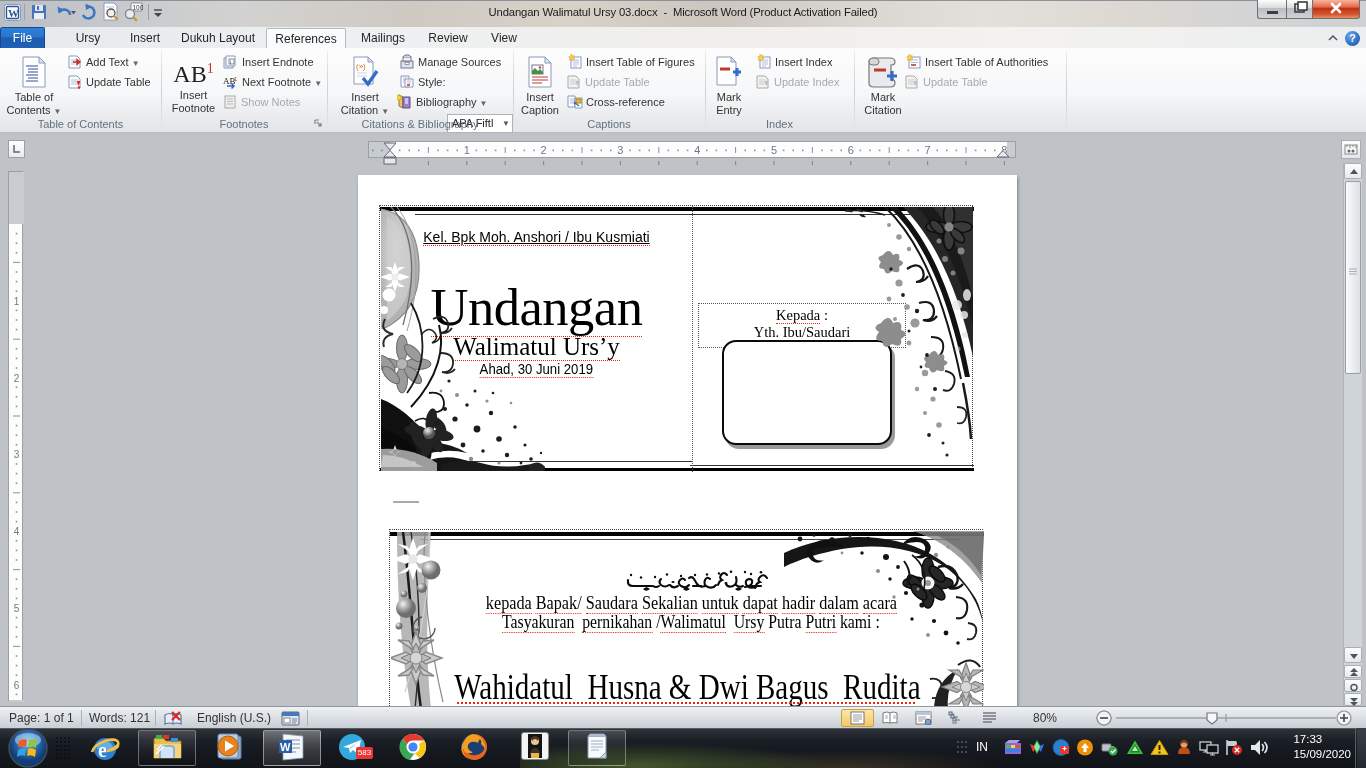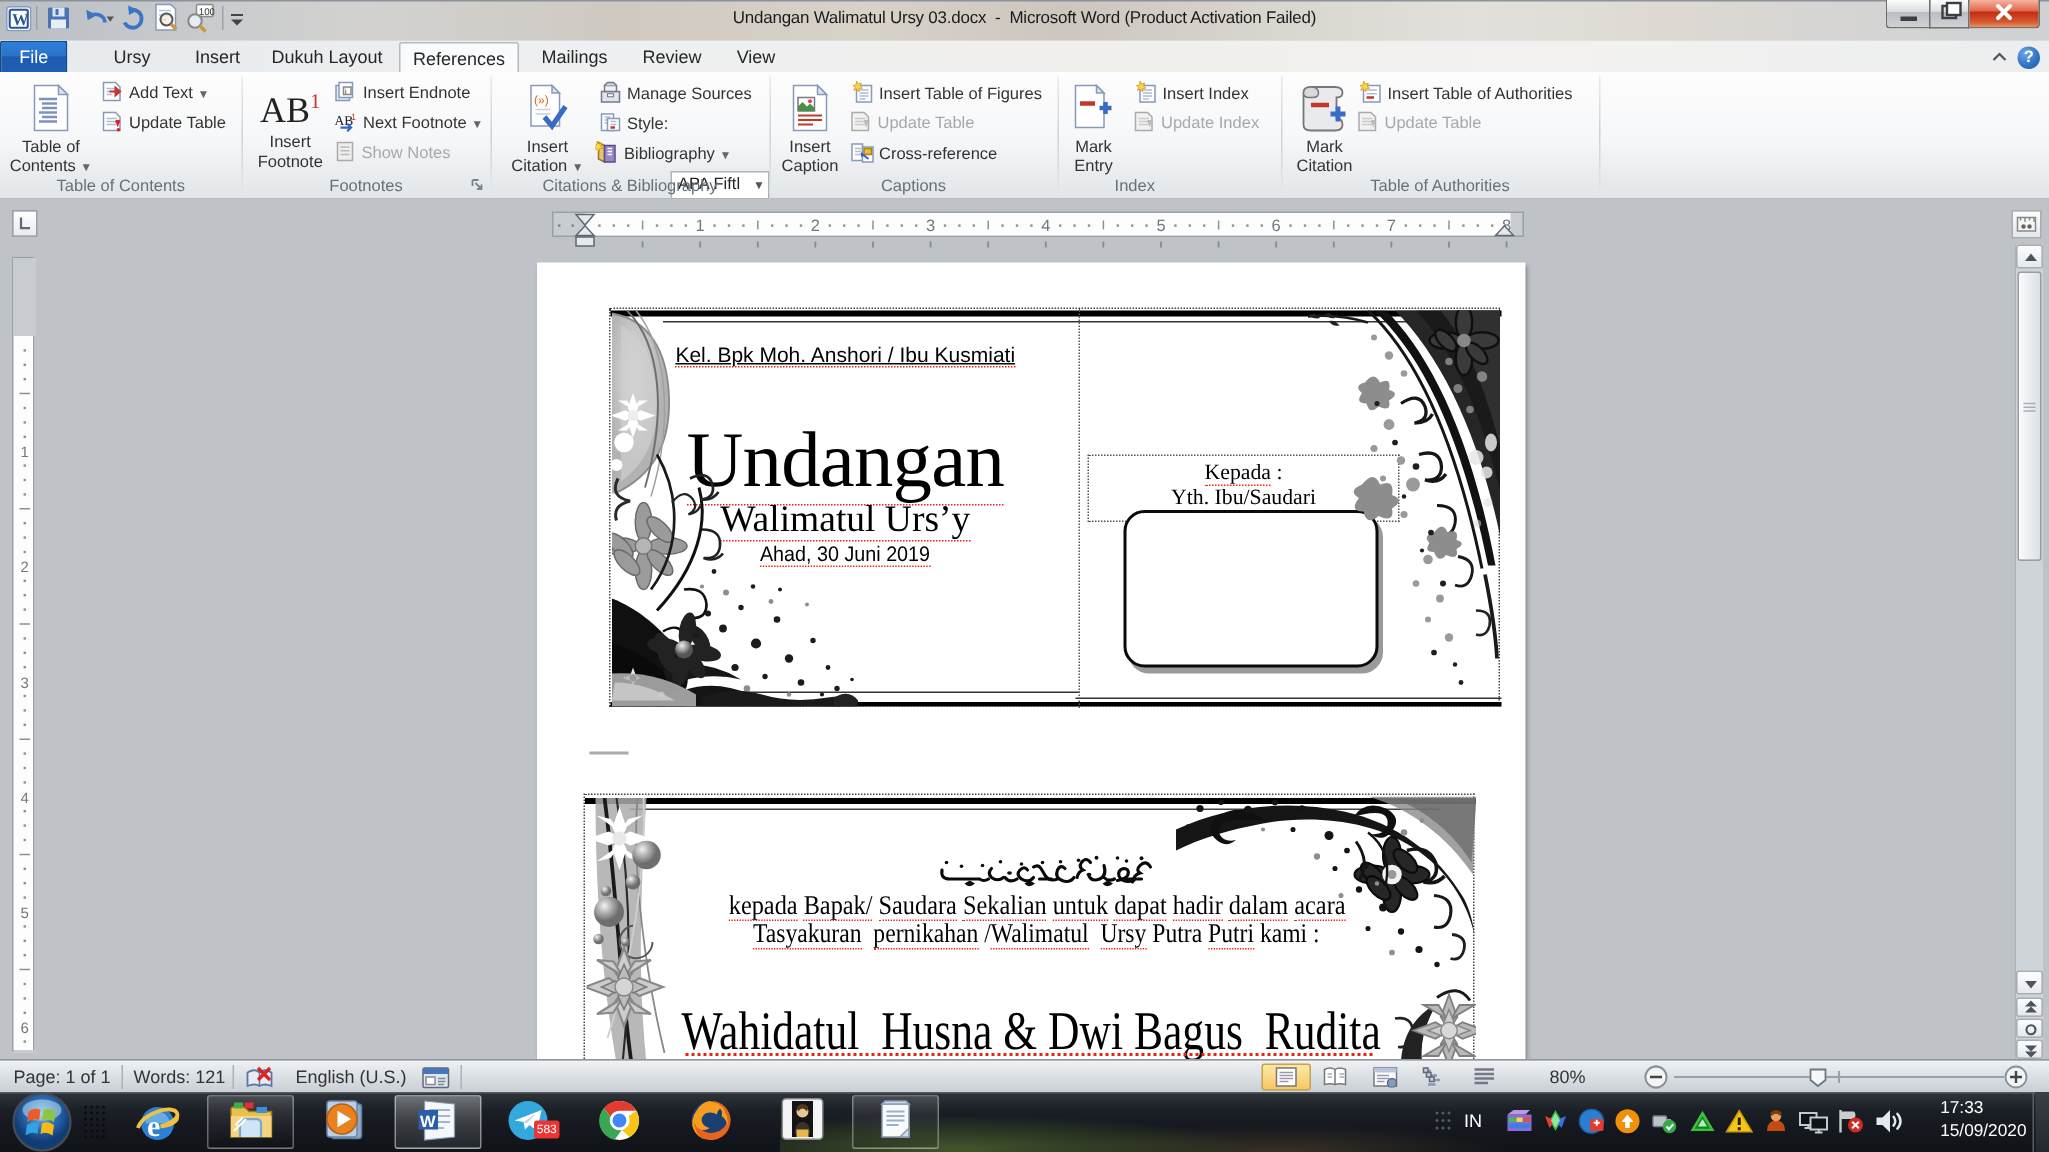--- a/index.html
+++ b/index.html
@@ -55,21 +55,21 @@
 #lbox{position:absolute;left:8px;top:7px;width:17px;height:18px;background:linear-gradient(#fff,#e8eaec);border:1px solid #9aa0a5;}
 
 #page{position:absolute;left:358px;top:42px;width:659px;height:531px;background:#fff;box-shadow:1px 2px 3px rgba(0,0,0,.35);}
 
 #vscroll{position:absolute;left:1343px;top:30px;width:19px;height:543px;}
 
 
 .serif{font-family:"Liberation Serif",serif;}
 .t-center{text-align:center;}
 .cx{display:inline-block;transform:scaleX(.85);transform-origin:50% 50%;white-space:nowrap;}
-#card1{left:48px;top:30px;width:594px;height:266px;border:1px dotted #444;color:#000;}
+#card1{left:21px;top:30px;width:594px;height:266px;border:1px dotted #444;color:#000;}
 #card2{left:31px;top:354px;width:594px;height:177px;border-top:1px dotted #444;border-left:1px dotted #444;border-right:1px dotted #444;color:#000;}
 .sq{border-bottom:1.5px dotted #e21;}
 #kepadabox{left:318px;top:97px;width:208px;height:45px;border:1px dotted #555;text-align:center;font-size:14.5px;line-height:16.5px;padding-top:3px;}
 #envbox{left:342px;top:134px;width:170px;height:105px;border:2.5px solid #0a0a0a;border-radius:14px;box-shadow:3px 4px 0 #9a9a9a;background:#fff;}
 
 
 #statusbar{left:0;top:706px;width:1366px;height:22px;background:linear-gradient(#f0f2f4,#dbe0e4 50%,#c9cfd5);border-top:1px solid #8e979e;font-size:12px;color:#333;}
 .ssep{position:absolute;top:3px;width:1px;height:16px;background:#aab1b8;}
 
 .sbtn{background:linear-gradient(#fdfdfd,#e6e9ec);border:1px solid #a9aeb4;border-radius:2px;}
@@ -304,21 +304,21 @@
   <div class="smallbtn" style="left:756px;top:6px;"><span class="sicon"><svg width="16" height="15" viewBox="0 0 16 15">
           <rect x="4" y="3" width="10" height="11" fill="#fff" stroke="#8899bb"></rect>
           <path d="M6 6 h6 M6 8 h6 M6 10 h6 M6 12 h4" stroke="#b0bcd4"></path>
           <path d="M4 0 l1.2 2 2-0.6 -0.8 2 1.6 1.4 -2.2 0.2 -0.2 2.2 -1.4-1.8 -2 0.8 1-2 -1.6-1.2 2.2-0.4 z" fill="#ffd24d" stroke="#c90" stroke-width=".5"></path>
         </svg></span>Insert Index</div>
   <div class="smallbtn grey" style="left:756px;top:26px;"><span class="sicon"><svg width="15" height="14" viewBox="0 0 15 14">
           <path d="M1 1 h8 l3 3 v9 h-11 z" fill="#f2f2f2" stroke="#aaa"></path>
           <path d="M3 5 h7 M3 7 h7 M3 9 h7" stroke="#ccc"></path>
           <path d="M11.5 6 q1.5 1 0 2 l-1 3 -1-3 q-1.5-1 0-2 z" fill="#bbb"></path>
         </svg></span>Update Index</div>
-  <div class="rgroup" style="left:682px;width:149px;">
+  <div class="rgroup" style="left:705px;width:149px;">
       <div class="glabel">Index</div>
     </div>
   <div class="rsep" style="left:854px;"></div>
 
   <div class="bigbtn" style="left:858px;top:6px;width:50px;">
     <svg width="34" height="32" viewBox="0 0 34 32" style="margin-top:2px;">
       <path d="M3 6 q0 -4 5 -4 h16 q5 0 5 4 q0 3 -4 3 v14 q4 0 4 4 q0 4 -5 4 h-16 q-5 0 -5 -4 z" fill="#e8eaed" stroke="#777" stroke-width="1.2"></path>
       <path d="M3 6 q0 -4 5 -4 q5 0 5 4 q0 3 -4 3 h-2 q-4 0 -4 -3 z" fill="#d5d8dc" stroke="#777"></path>
       <path d="M8 14 h12" stroke="#c0392b" stroke-width="3"></path>
       <path d="M21 20 h10 M26 15 v10" stroke="#3a6bc4" stroke-width="3.2"></path>
@@ -329,23 +329,20 @@
           <rect x="4" y="3" width="11" height="11" fill="#fff" stroke="#8899bb"></rect>
           <path d="M6 6 h7 M6 8.5 h7" stroke="#b0bcd4"></path>
           <path d="M6 11 h5" stroke="#c0392b" stroke-width="1.6"></path>
           <path d="M4 0 l1.2 2 2-0.6 -0.8 2 1.6 1.4 -2.2 0.2 -0.2 2.2 -1.4-1.8 -2 0.8 1-2 -1.6-1.2 2.2-0.4 z" fill="#ffd24d" stroke="#c90" stroke-width=".5"></path>
         </svg></span>Insert Table of Authorities</div>
   <div class="smallbtn grey" style="left:905px;top:26px;"><span class="sicon"><svg width="15" height="14" viewBox="0 0 15 14">
           <path d="M1 1 h8 l3 3 v9 h-11 z" fill="#f2f2f2" stroke="#aaa"></path>
           <path d="M3 5 h7 M3 7 h7 M3 9 h7" stroke="#ccc"></path>
           <path d="M11.5 6 q1.5 1 0 2 l-1 3 -1-3 q-1.5-1 0-2 z" fill="#bbb"></path>
         </svg></span>Update Table</div>
-  <div class="rgroup" style="left:854px;width:212px;">
-      <div class="glabel">Table of Authorities</div>
-    </div>
   <div class="rsep" style="left:1066px;"></div>
 </div>
 
 <div class="abs" id="docarea">
   <div id="page">
 
     <div class="abs" id="card1">
       <div class="abs" style="left:0;top:1px;width:594px;height:4px;background:#000;"></div>
       <div class="abs" style="left:35px;top:8px;width:558px;height:1px;background:#333;"></div>
       <div class="abs" style="left:3px;top:255px;width:310px;height:1px;background:#333;"></div>

